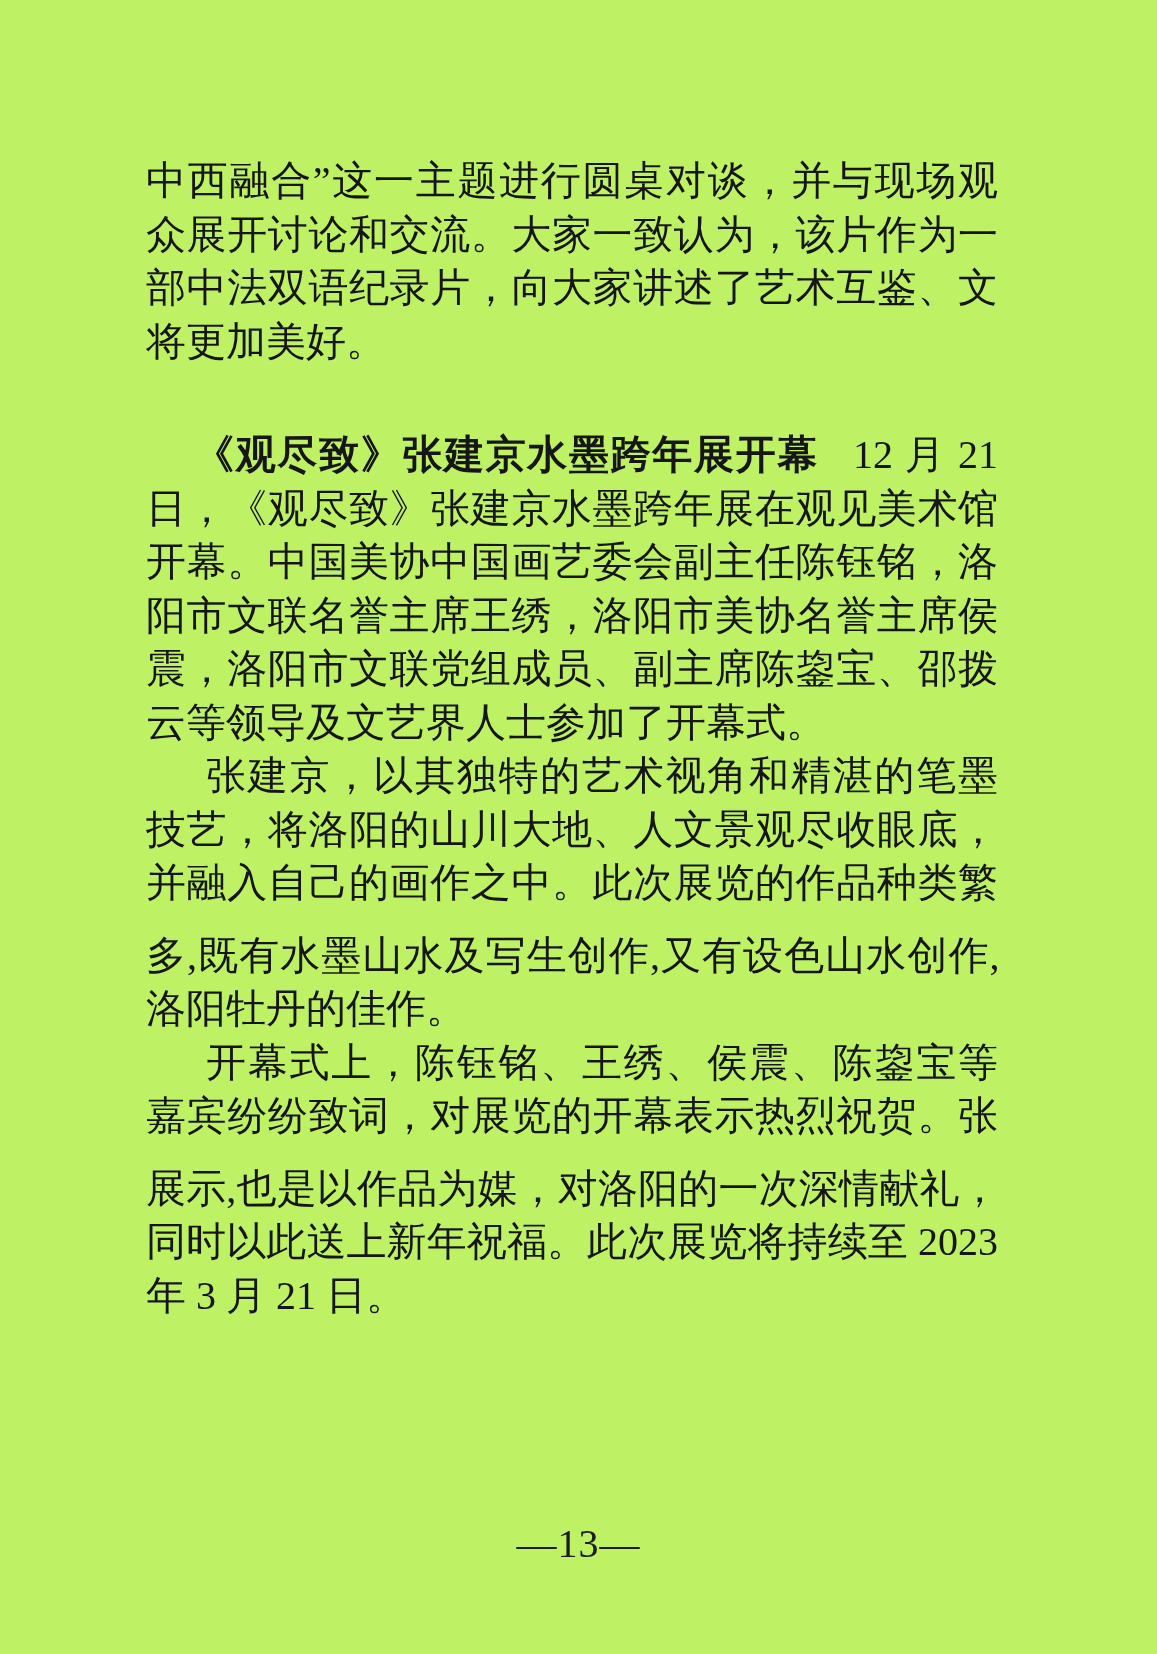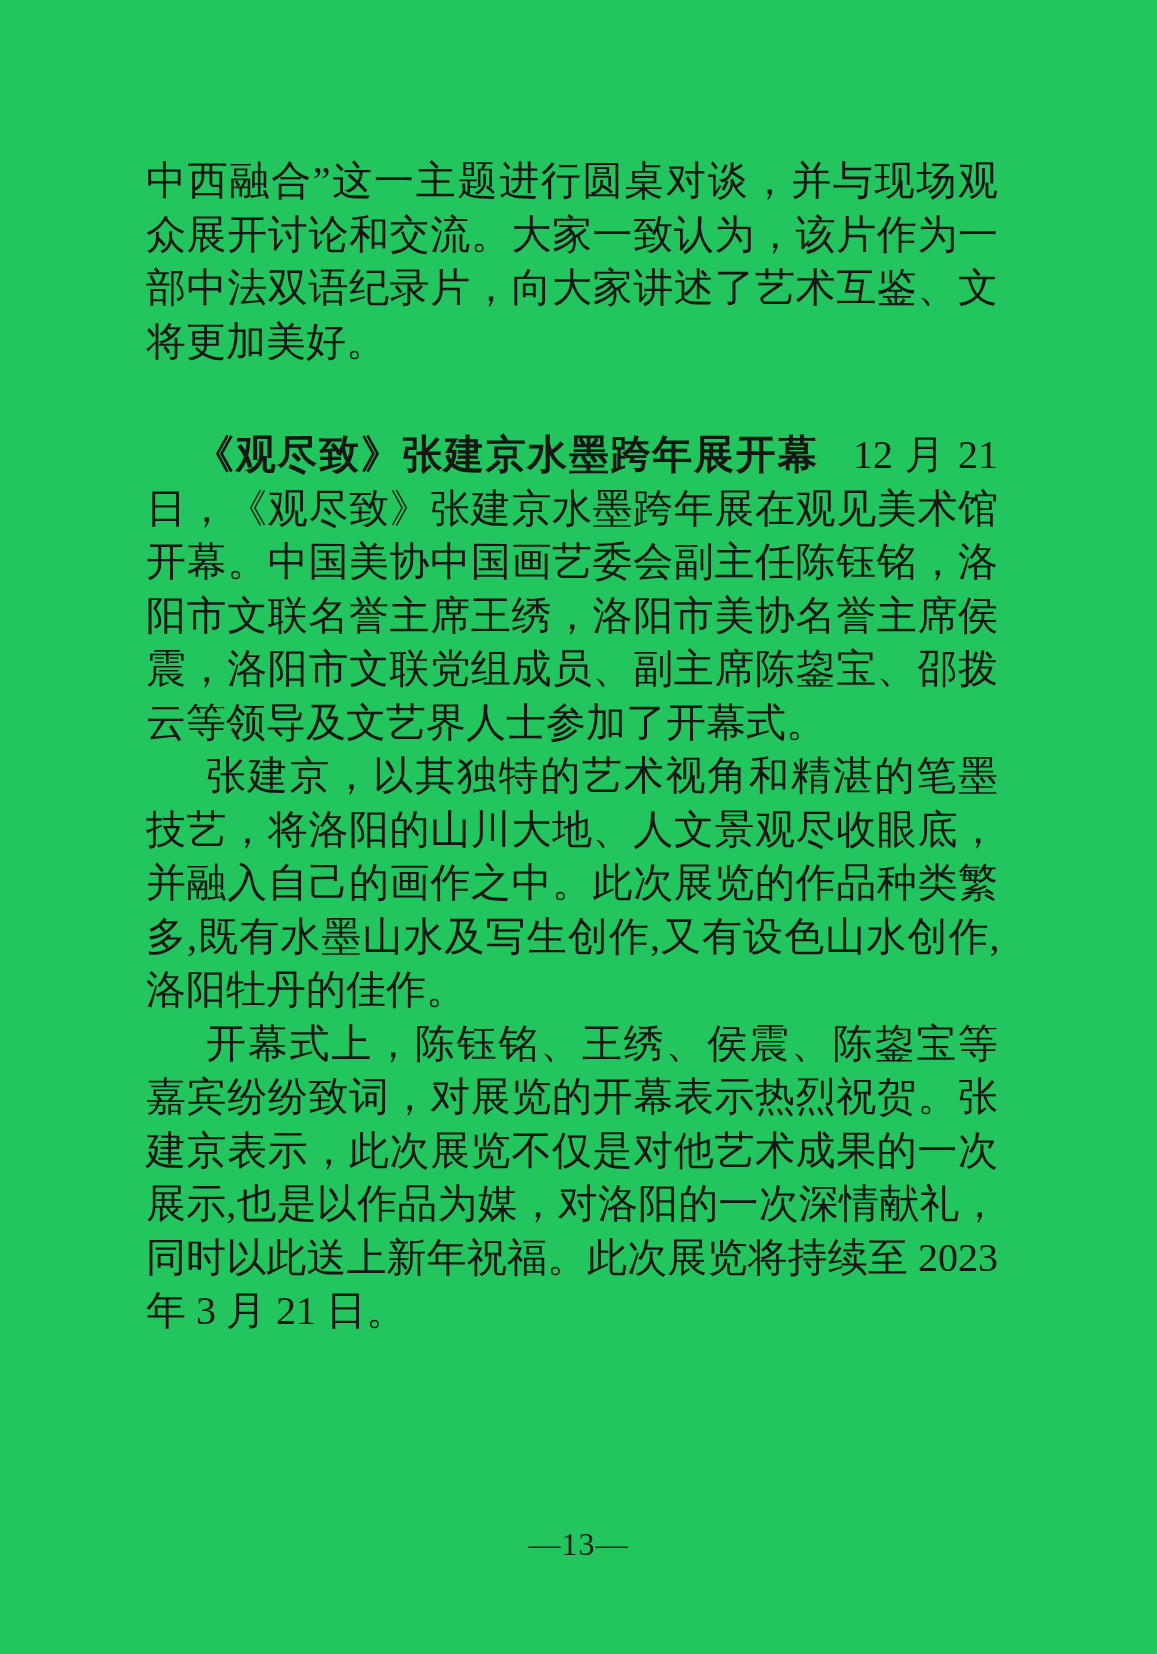--- a/index.html
+++ b/index.html
@@ -1,19 +1,19 @@
 <!DOCTYPE html>
 <html><head>
 <meta charset="utf-8">
 <style>
   html,body{margin:0;padding:0;background:#e8e8e8;}
   .page{
     position:relative;
     width:1157px;height:1654px;
-    background:#22c55e;
+    background:#bef264;
     overflow:hidden;
     font-family:"Liberation Serif","DejaVu Serif",serif;
     color:#161616;
   }
   .textblock{
     position:absolute;
     left:146px;top:154px;width:852px;
   }
   .line{
     height:53.5px;
@@ -23,30 +23,30 @@
     text-align-last:justify;
     white-space:nowrap;
     overflow:visible;
   }
   .end{
     text-align:center;
     text-align-last:left;
   }
   .ind60{padding-left:60px;}
   .ind48{padding-left:48px;}
-  .tight{letter-spacing:-1.5px;}
+  .tight{letter-spacing:-1.5px;margin-top:19px;}
   .gap{height:60px;}
   .hb{font-weight:bold;}
   .hsp{display:inline-block;width:34px;}
   .pagenum{
     position:absolute;
     left:0;top:1524px;width:100%;
     text-align:left;
     text-align-last:center;
-    font-size:32px;
+    font-size:40px;
     line-height:40px;
     letter-spacing:1px;
     color:#1d1d1d;
   }
 </style>
 </head>
 <body>
 
 <div class="page">
   <div class="textblock">
@@ -75,21 +75,20 @@
       <div class="line ind60">张建京，以其独特的艺术视角和精湛的笔墨</div>
       <div class="line">技艺，将洛阳的山川大地、人文景观尽收眼底，</div>
       <div class="line">并融入自己的画作之中。此次展览的作品种类繁</div>
       <div class="line tight">多,既有水墨山水及写生创作,又有设色山水创作,</div>
       <div class="line end">洛阳牡丹的佳作。</div>
     </div>
 
     <div>
       <div class="line ind60">开幕式上，陈钰铭、王绣、侯震、陈鋆宝等</div>
       <div class="line">嘉宾纷纷致词，对展览的开幕表示热烈祝贺。张</div>
-      <div class="line">建京表示，此次展览不仅是对他艺术成果的一次</div>
       <div class="line tight">展示,也是以作品为媒，对洛阳的一次深情献礼，</div>
       <div class="line">同时以此送上新年祝福。此次展览将持续至 2023</div>
       <div class="line end">年 3 月 21 日。</div>
     </div>
 
   </div>
 
   <div class="pagenum">—13—</div>
 </div>
 

